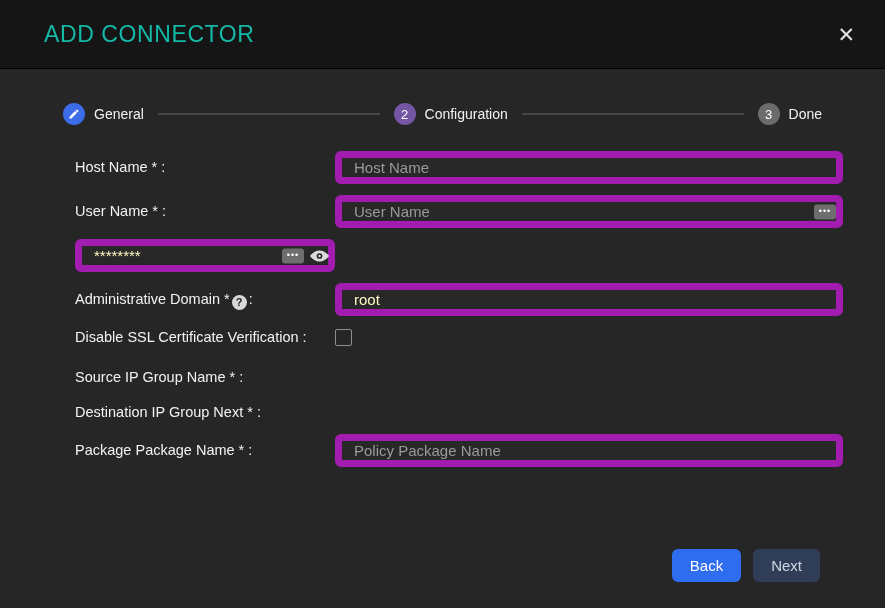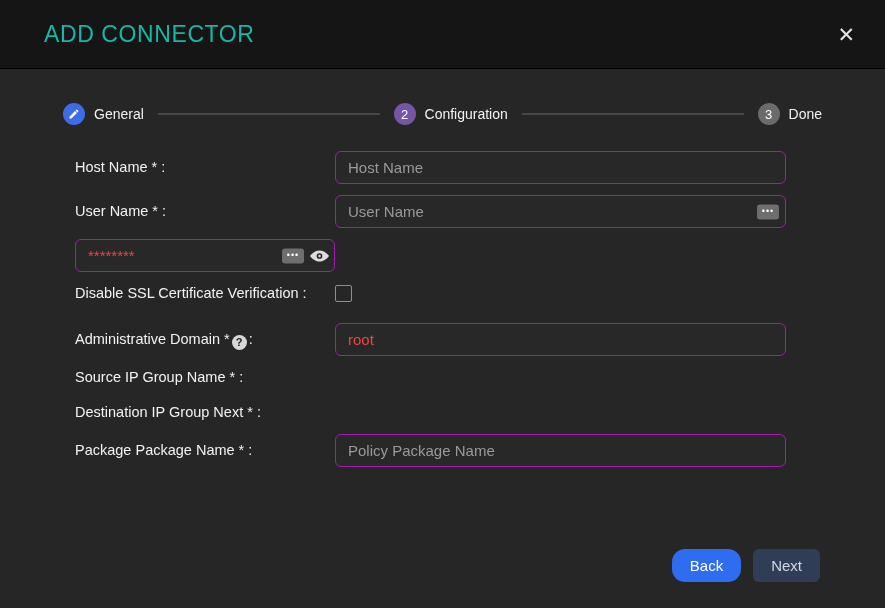--- a/index.html
+++ b/index.html
@@ -38,37 +38,37 @@
     display: flex; align-items: center; justify-content: center;
     font-size: 13px; color: #fff; font-weight: 500;
   }
   .step-circle.done { background: var(--step-done, #3d6ce8); }
   .step-circle.active { background: var(--step-active, #7456a5); }
   .step-circle.pending { background: var(--step-pending, #6b6b6b); }
   .step-label { font-size: 14px; color: #f2f2f2; }
   .step-line { flex: 1 1 auto; height: 2px; background: #474747; margin: 0 14px; }
 
   
-  .form { padding: 0 99px 0 75px; flex: 1 1 auto; }
+  .form { padding: 0 42px 0 75px; flex: 1 1 auto; }
   .form-row {
     display: grid; grid-template-columns: 260px 1fr;
     align-items: center; margin-bottom: 11px;
   }
   .form-row.top-align { align-items: flex-start; }
   .field-label { font-size: 14.5px; color: #f2f2f2; line-height: 1.4; padding-right: 16px; }
   .help-icon {
     display: inline-flex; width: 15px; height: 15px; border-radius: 50%;
     background: #d8d8d8; color: #1c1c1c; font-size: 11px; font-weight: 700;
     align-items: center; justify-content: center; vertical-align: -2px; margin: 0 2px;
   }
   .input-wrap { position: relative; }
   .text-input {
     width: 100%; height: 33px;
-    background: #282828; border: 1px solid #a21caf; border-radius: 6px;
-    color: #ef4444; font-size: 15px; padding: 0 12px;
+    background: #282828; border: 7px solid #a21caf; border-radius: 6px;
+    color: #fef9c3; font-size: 15px; padding: 0 12px;
     font-family: inherit; outline: none;
   }
   .text-input::placeholder { color: #9a9a9a; }
   .ellipsis-btn {
     position: absolute; top: 50%; transform: translateY(-50%);
     right: 7px; width: 22px; height: 15px; border: none; border-radius: 3px;
     background: #6e6e6e; color: #fff; font-size: 9px; letter-spacing: 1px;
     display: flex; align-items: center; justify-content: center;
     cursor: pointer; padding: 0 0 3px 0; font-family: inherit;
   }
@@ -87,21 +87,21 @@
 
   
   .footer {
     display: flex; justify-content: flex-end; gap: 12px;
     padding: 6px 65px 26px 0; flex: 0 0 auto;
   }
   .btn {
     height: 33px; border: none; border-radius: 6px; font-size: 15px;
     font-family: inherit; cursor: pointer; padding: 0 18px;
   }
-  .btn-back { background: var(--btn-back, #2e6cf0); color: #fff; border-radius: 13px; }
+  .btn-back { background: var(--btn-back, #2e6cf0); color: #fff; }
   .btn-next { background: var(--btn-next, #303d57); color: #cfd6e4; }
 </style>
 </head>
 <body>
 
 <div class="dialog">
 
   <div class="dlg-header">
     <div class="dlg-title">ADD CONNECTOR</div>
     <button class="close-btn">✕</button>
@@ -152,33 +152,33 @@
         <button class="eye-btn">
           <svg width="19" height="14" viewBox="0 0 24 16">
               <path d="M12 1C6.2 1 1.8 5.4 0 8c1.8 2.6 6.2 7 12 7s10.2-4.4 12-7c-1.8-2.6-6.2-7-12-7z" fill="#dcdcdc"></path>
               <circle cx="12" cy="8" r="3.6" fill="#262626"></circle>
               <circle cx="12" cy="8" r="1.6" fill="#dcdcdc"></circle>
             </svg>
         </button>
       </div>
     </div>
 
+    <div class="form-row">
+      <div class="field-label">
+        <span>Administrative Domain *</span><span class="help-icon">?</span><span>:</span>
+      </div>
+      <div class="input-wrap">
+        <input class="text-input" type="text" value="root" style="">
+      </div>
+    </div>
+
     <div class="form-row top-align row-ssl">
       <div class="field-label">Disable SSL Certificate Verification  :</div>
       <div class="input-wrap">
         <input class="checkbox" type="checkbox" style="">
-      </div>
-    </div>
-
-    <div class="form-row">
-      <div class="field-label">
-        <span>Administrative Domain *</span><span class="help-icon">?</span><span>:</span>
-      </div>
-      <div class="input-wrap">
-        <input class="text-input" type="text" value="root" style="">
       </div>
     </div>
 
     <div class="form-row">
       <div class="field-label">Source IP Group Name * :</div>
     </div>
 
     <div class="form-row top-align row-dest">
       <div class="field-label">Destination IP Group Next * :</div>
     </div>

